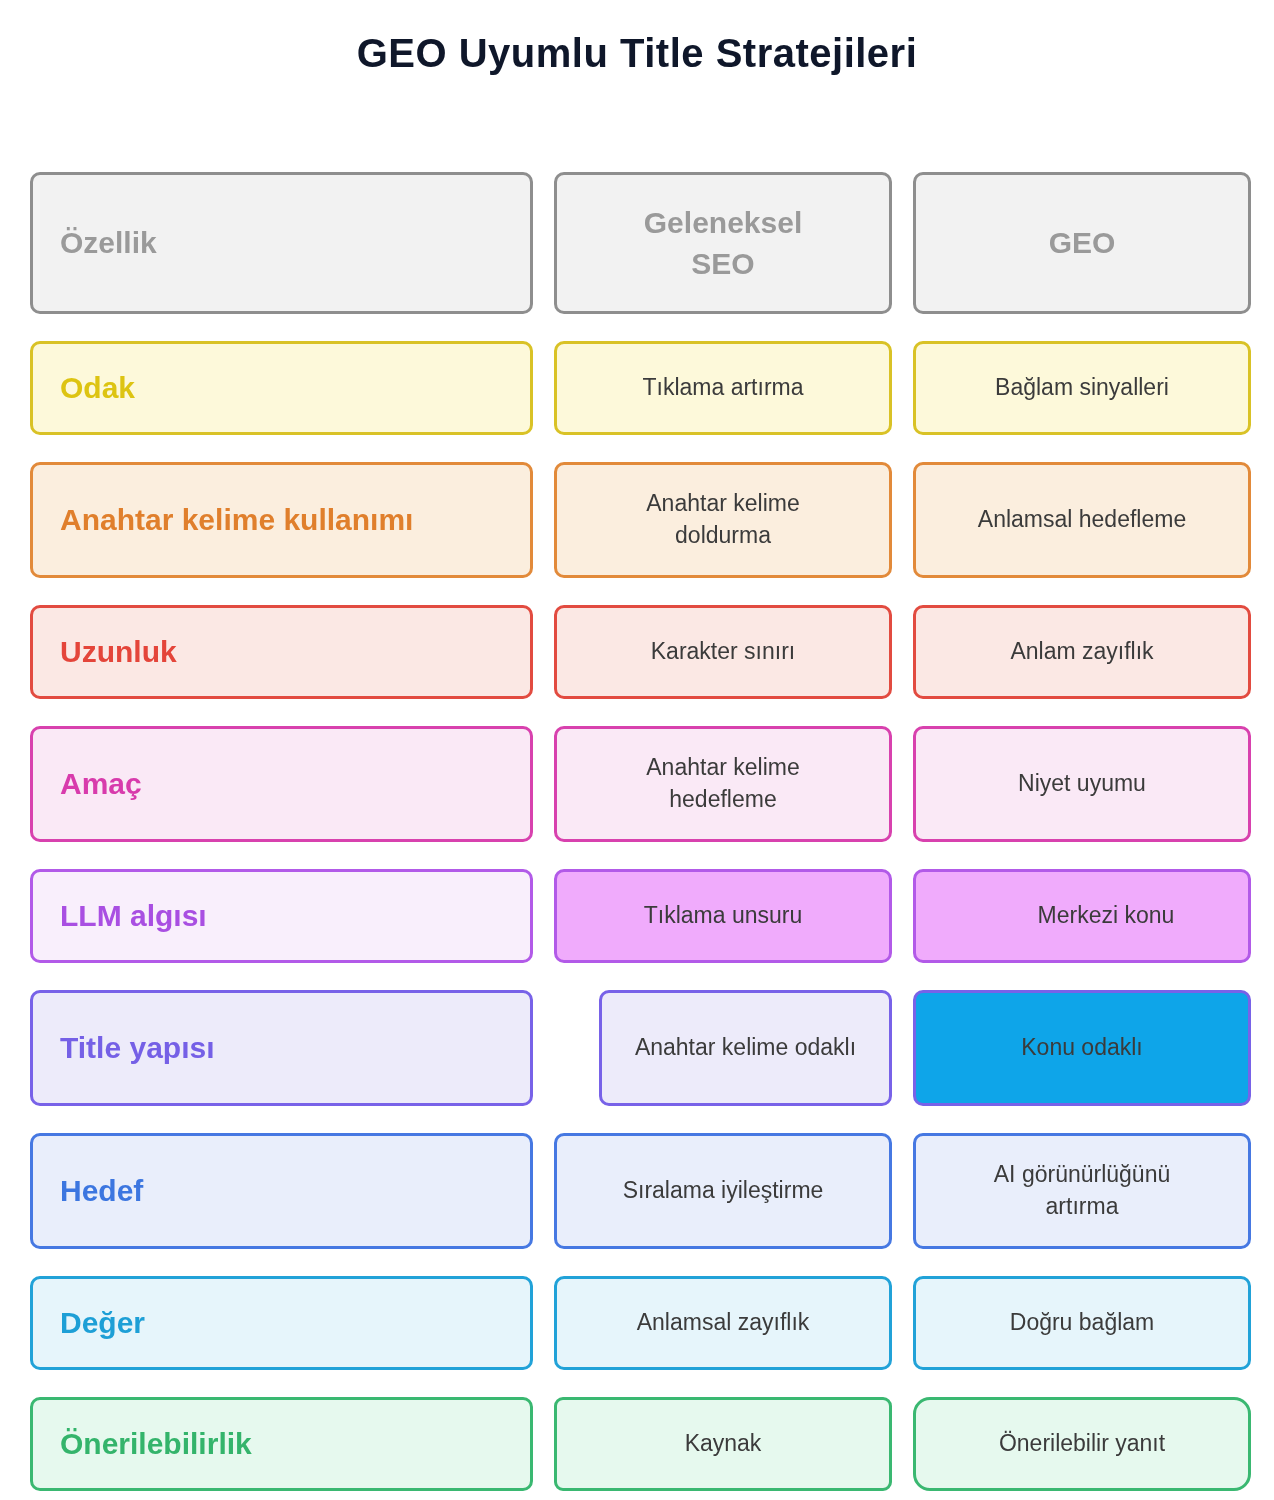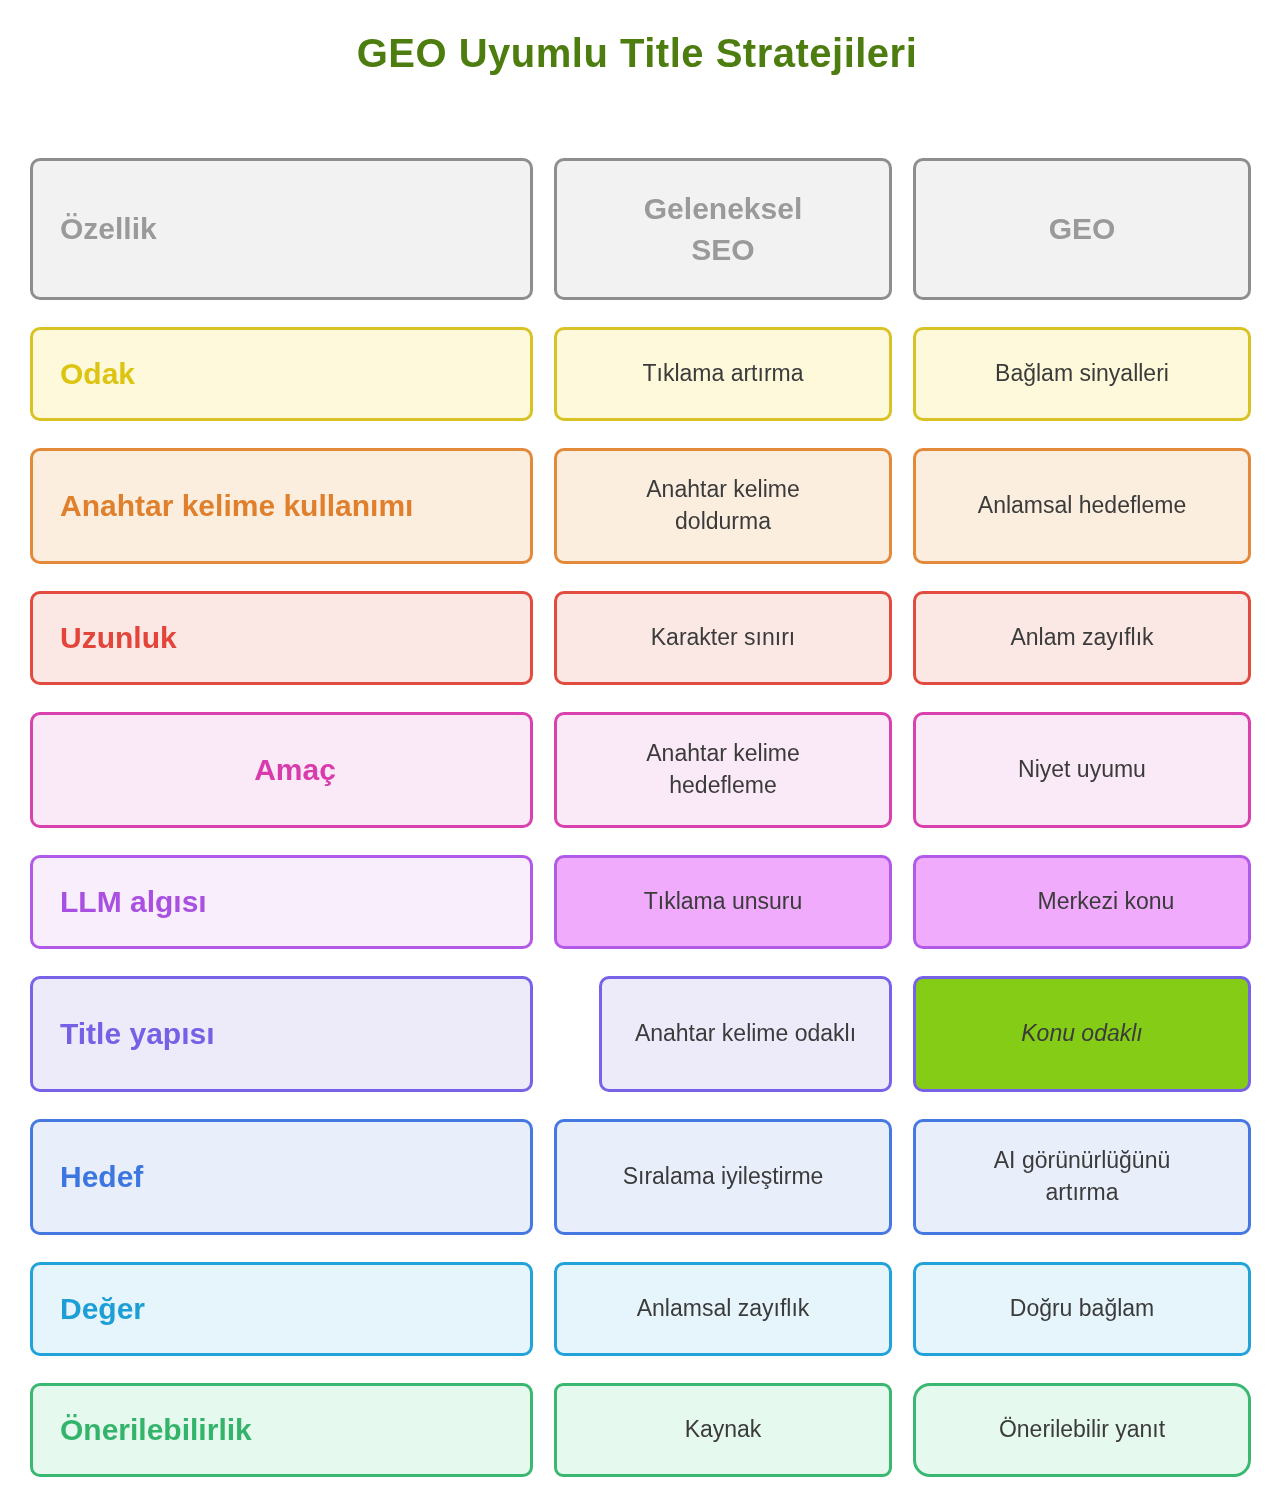--- a/index.html
+++ b/index.html
@@ -13,26 +13,26 @@
     overflow: hidden;
   }
   .title {
     position: absolute;
     top: 31px;
     left: 0;
     width: 1274px;
     text-align: center;
     font-size: 40px;
     font-weight: bold;
-    color: #4d7c0f;
+    color: #0f172a;
     letter-spacing: 0.5px;
   }
   .grid {
     position: absolute;
-    top: 158px;
+    top: 172px;
     left: 30px;
     display: grid;
     grid-template-columns: 503px 338px 338px;
     grid-template-rows: 142px 94px 116px 94px 116px 94px 116px 116px 94px 94px;
     column-gap: 21px;
     row-gap: 27px;
   }
   .cell {
     box-sizing: border-box;
     border: 3px solid #8e8e8e;
@@ -96,21 +96,21 @@
     </div>
     <div class="cell feature" style="border-color: rgb(226, 75, 64); background: rgb(251, 232, 228); color: rgb(228, 69, 58);">
       <span>Uzunluk</span>
     </div>
     <div class="cell center" style="border-color: rgb(226, 75, 64); background: rgb(251, 232, 228);">
       <span>Karakter sınırı</span>
     </div>
     <div class="cell center" style="border-color: rgb(226, 75, 64); background: rgb(251, 232, 228);">
       <span>Anlam zayıflık</span>
     </div>
-    <div class="cell feature" style="border-color: rgb(216, 65, 174); background: rgb(250, 233, 246); color: rgb(216, 59, 172); justify-content: center;">
+    <div class="cell feature" style="border-color: rgb(216, 65, 174); background: rgb(250, 233, 246); color: rgb(216, 59, 172);">
       <span>Amaç</span>
     </div>
     <div class="cell center" style="border-color: rgb(216, 65, 174); background: rgb(250, 233, 246);">
       <span>Anahtar kelime hedefleme</span>
     </div>
     <div class="cell center" style="border-color: rgb(216, 65, 174); background: rgb(250, 233, 246);">
       <span>Niyet uyumu</span>
     </div>
     <div class="cell feature" style="border-color: rgb(178, 90, 232); background: rgb(249, 239, 252); color: rgb(169, 79, 226);">
       <span>LLM algısı</span>
@@ -120,21 +120,21 @@
     </div>
     <div class="cell center" style="border-color: rgb(178, 90, 232); background: #f0abfc; padding-left: 48px;">
       <span>Merkezi konu</span>
     </div>
     <div class="cell feature" style="border-color: rgb(120, 98, 232); background: rgb(237, 235, 250); color: rgb(117, 96, 230);">
       <span>Title yapısı</span>
     </div>
     <div class="cell center" style="border-color: rgb(120, 98, 232); background: rgb(237, 235, 250); margin-left: 45px;">
       <span>Anahtar kelime odaklı</span>
     </div>
-    <div class="cell center" style="border-color: rgb(120, 98, 232); background: #84cc16; font-style: italic;">
+    <div class="cell center" style="border-color: rgb(120, 98, 232); background: #0ea5e9;">
       <span>Konu odaklı</span>
     </div>
     <div class="cell feature" style="border-color: rgb(70, 120, 226); background: rgb(233, 238, 251); color: rgb(60, 118, 224);">
       <span>Hedef</span>
     </div>
     <div class="cell center" style="border-color: rgb(70, 120, 226); background: rgb(233, 238, 251);">
       <span>Sıralama iyileştirme</span>
     </div>
     <div class="cell center" style="border-color: rgb(70, 120, 226); background: rgb(233, 238, 251);">
       <span>AI görünürlüğünü artırma</span>

